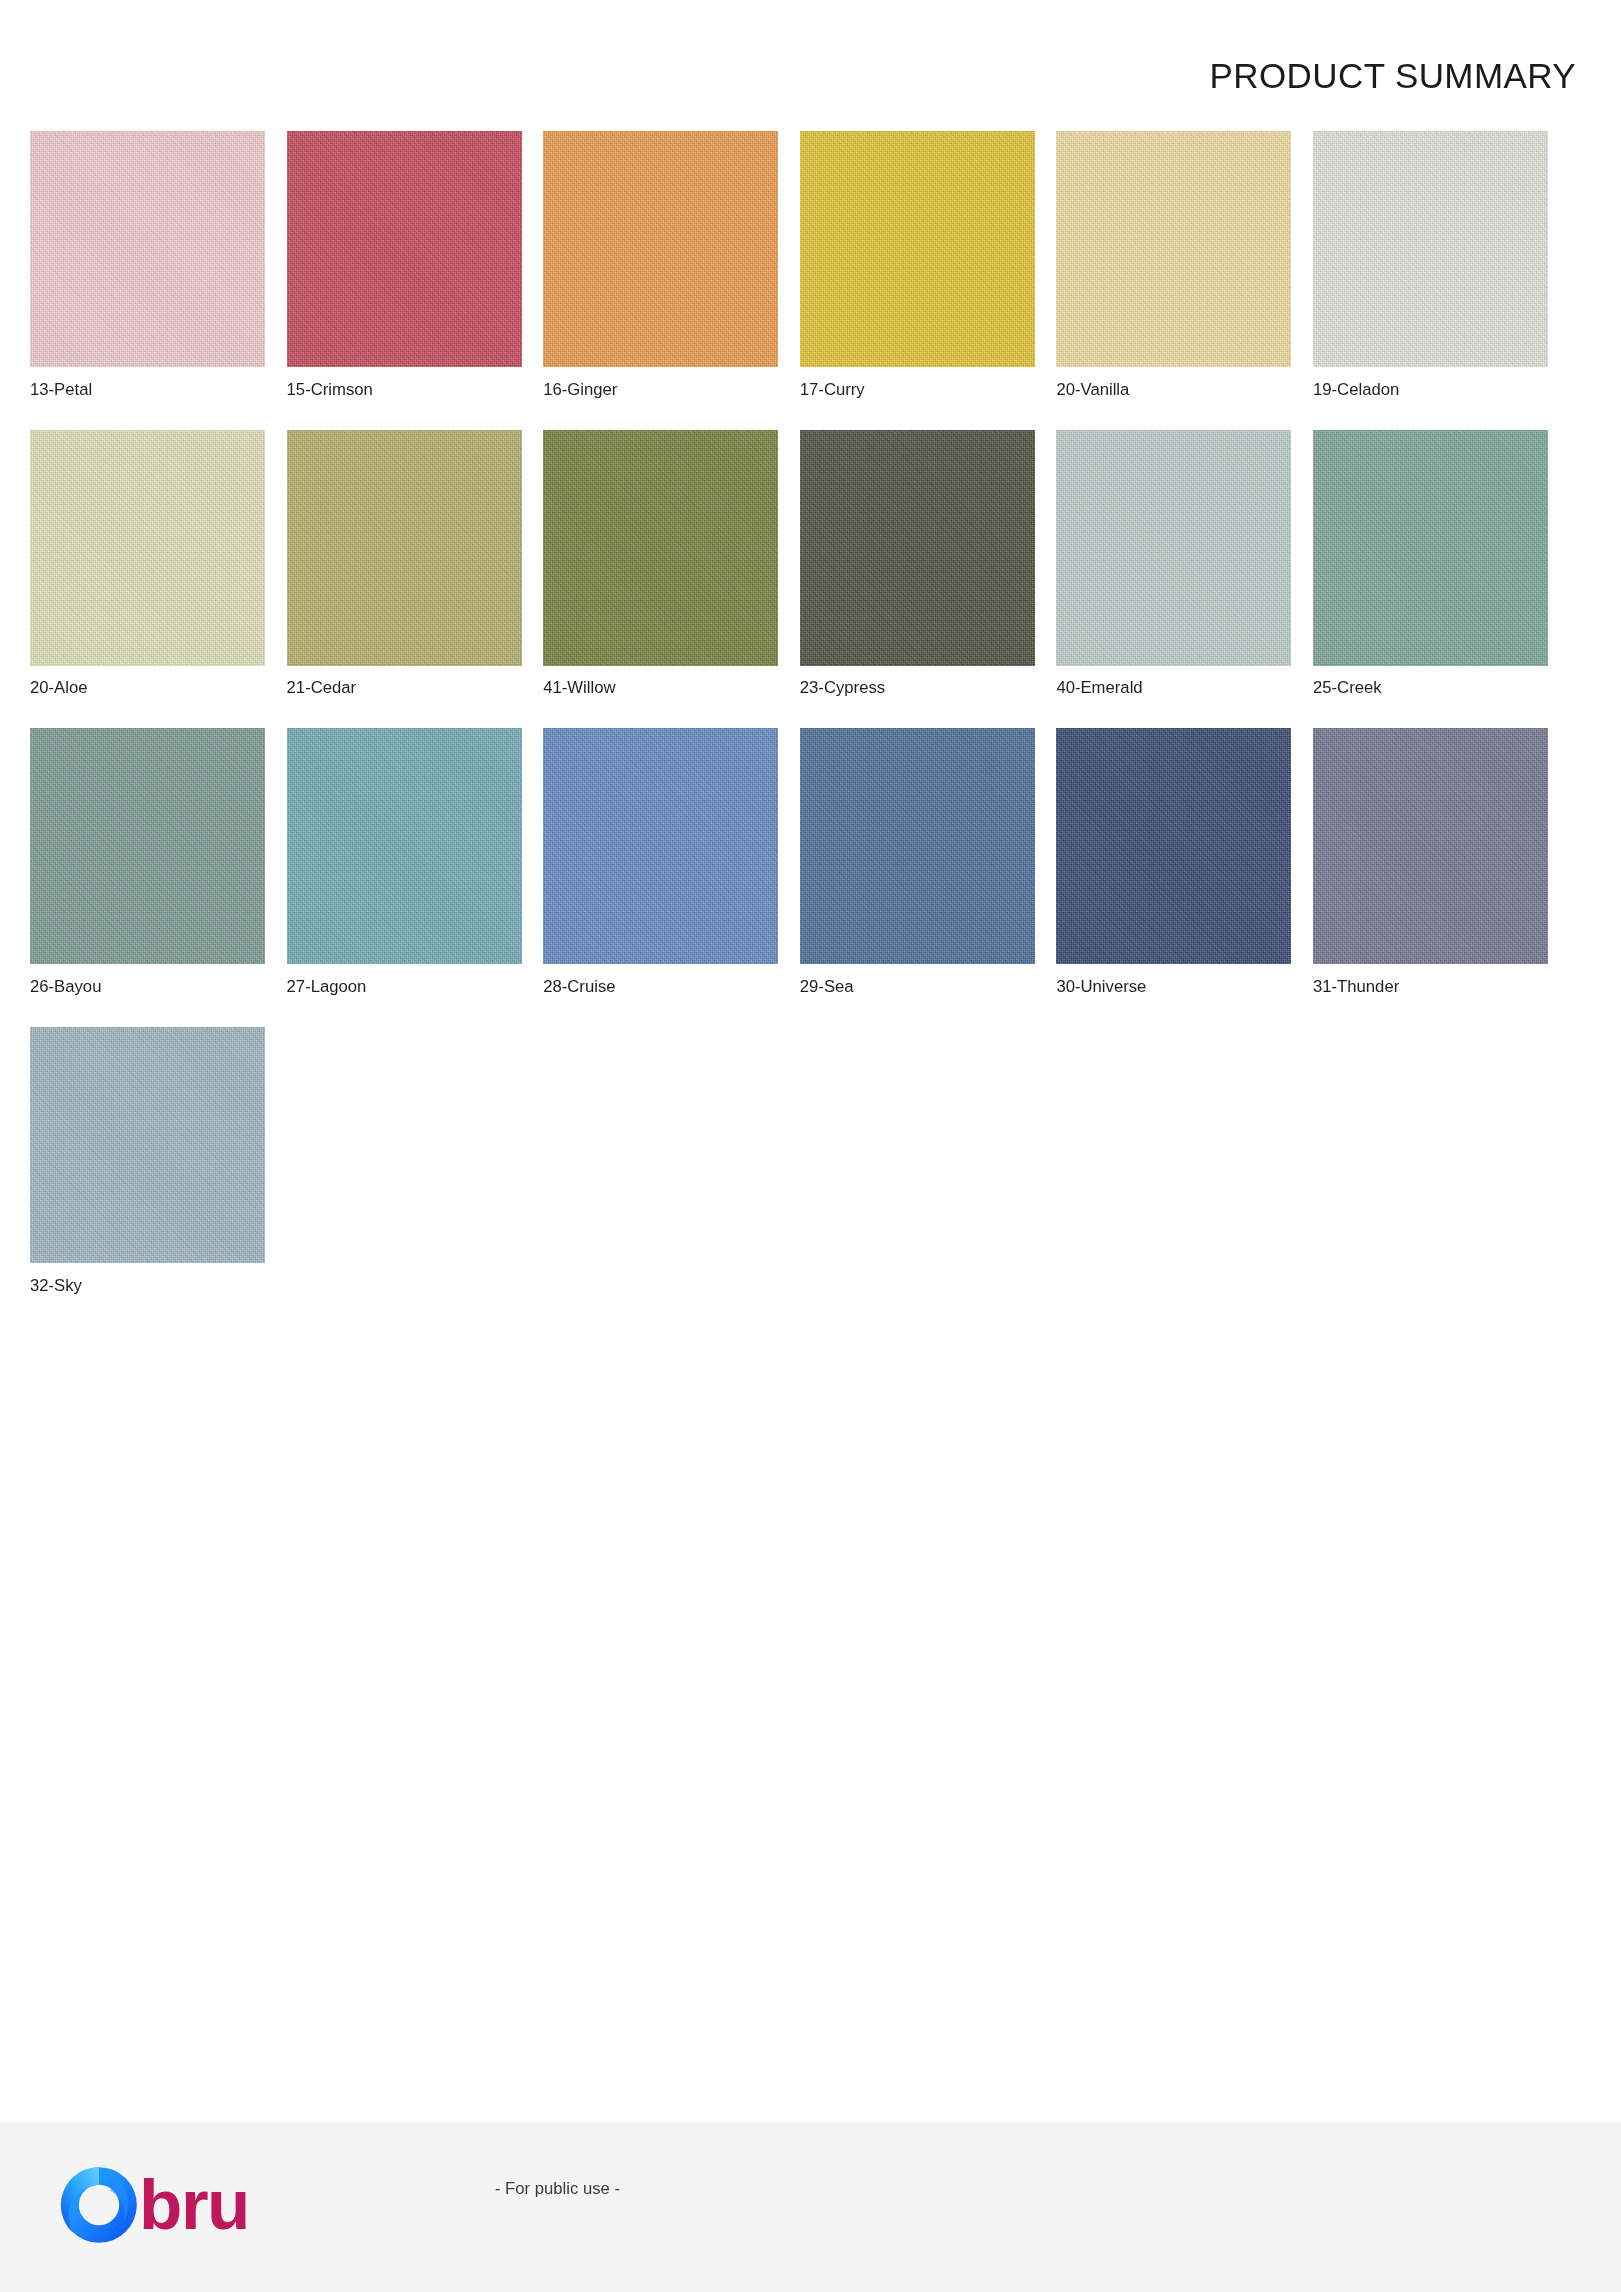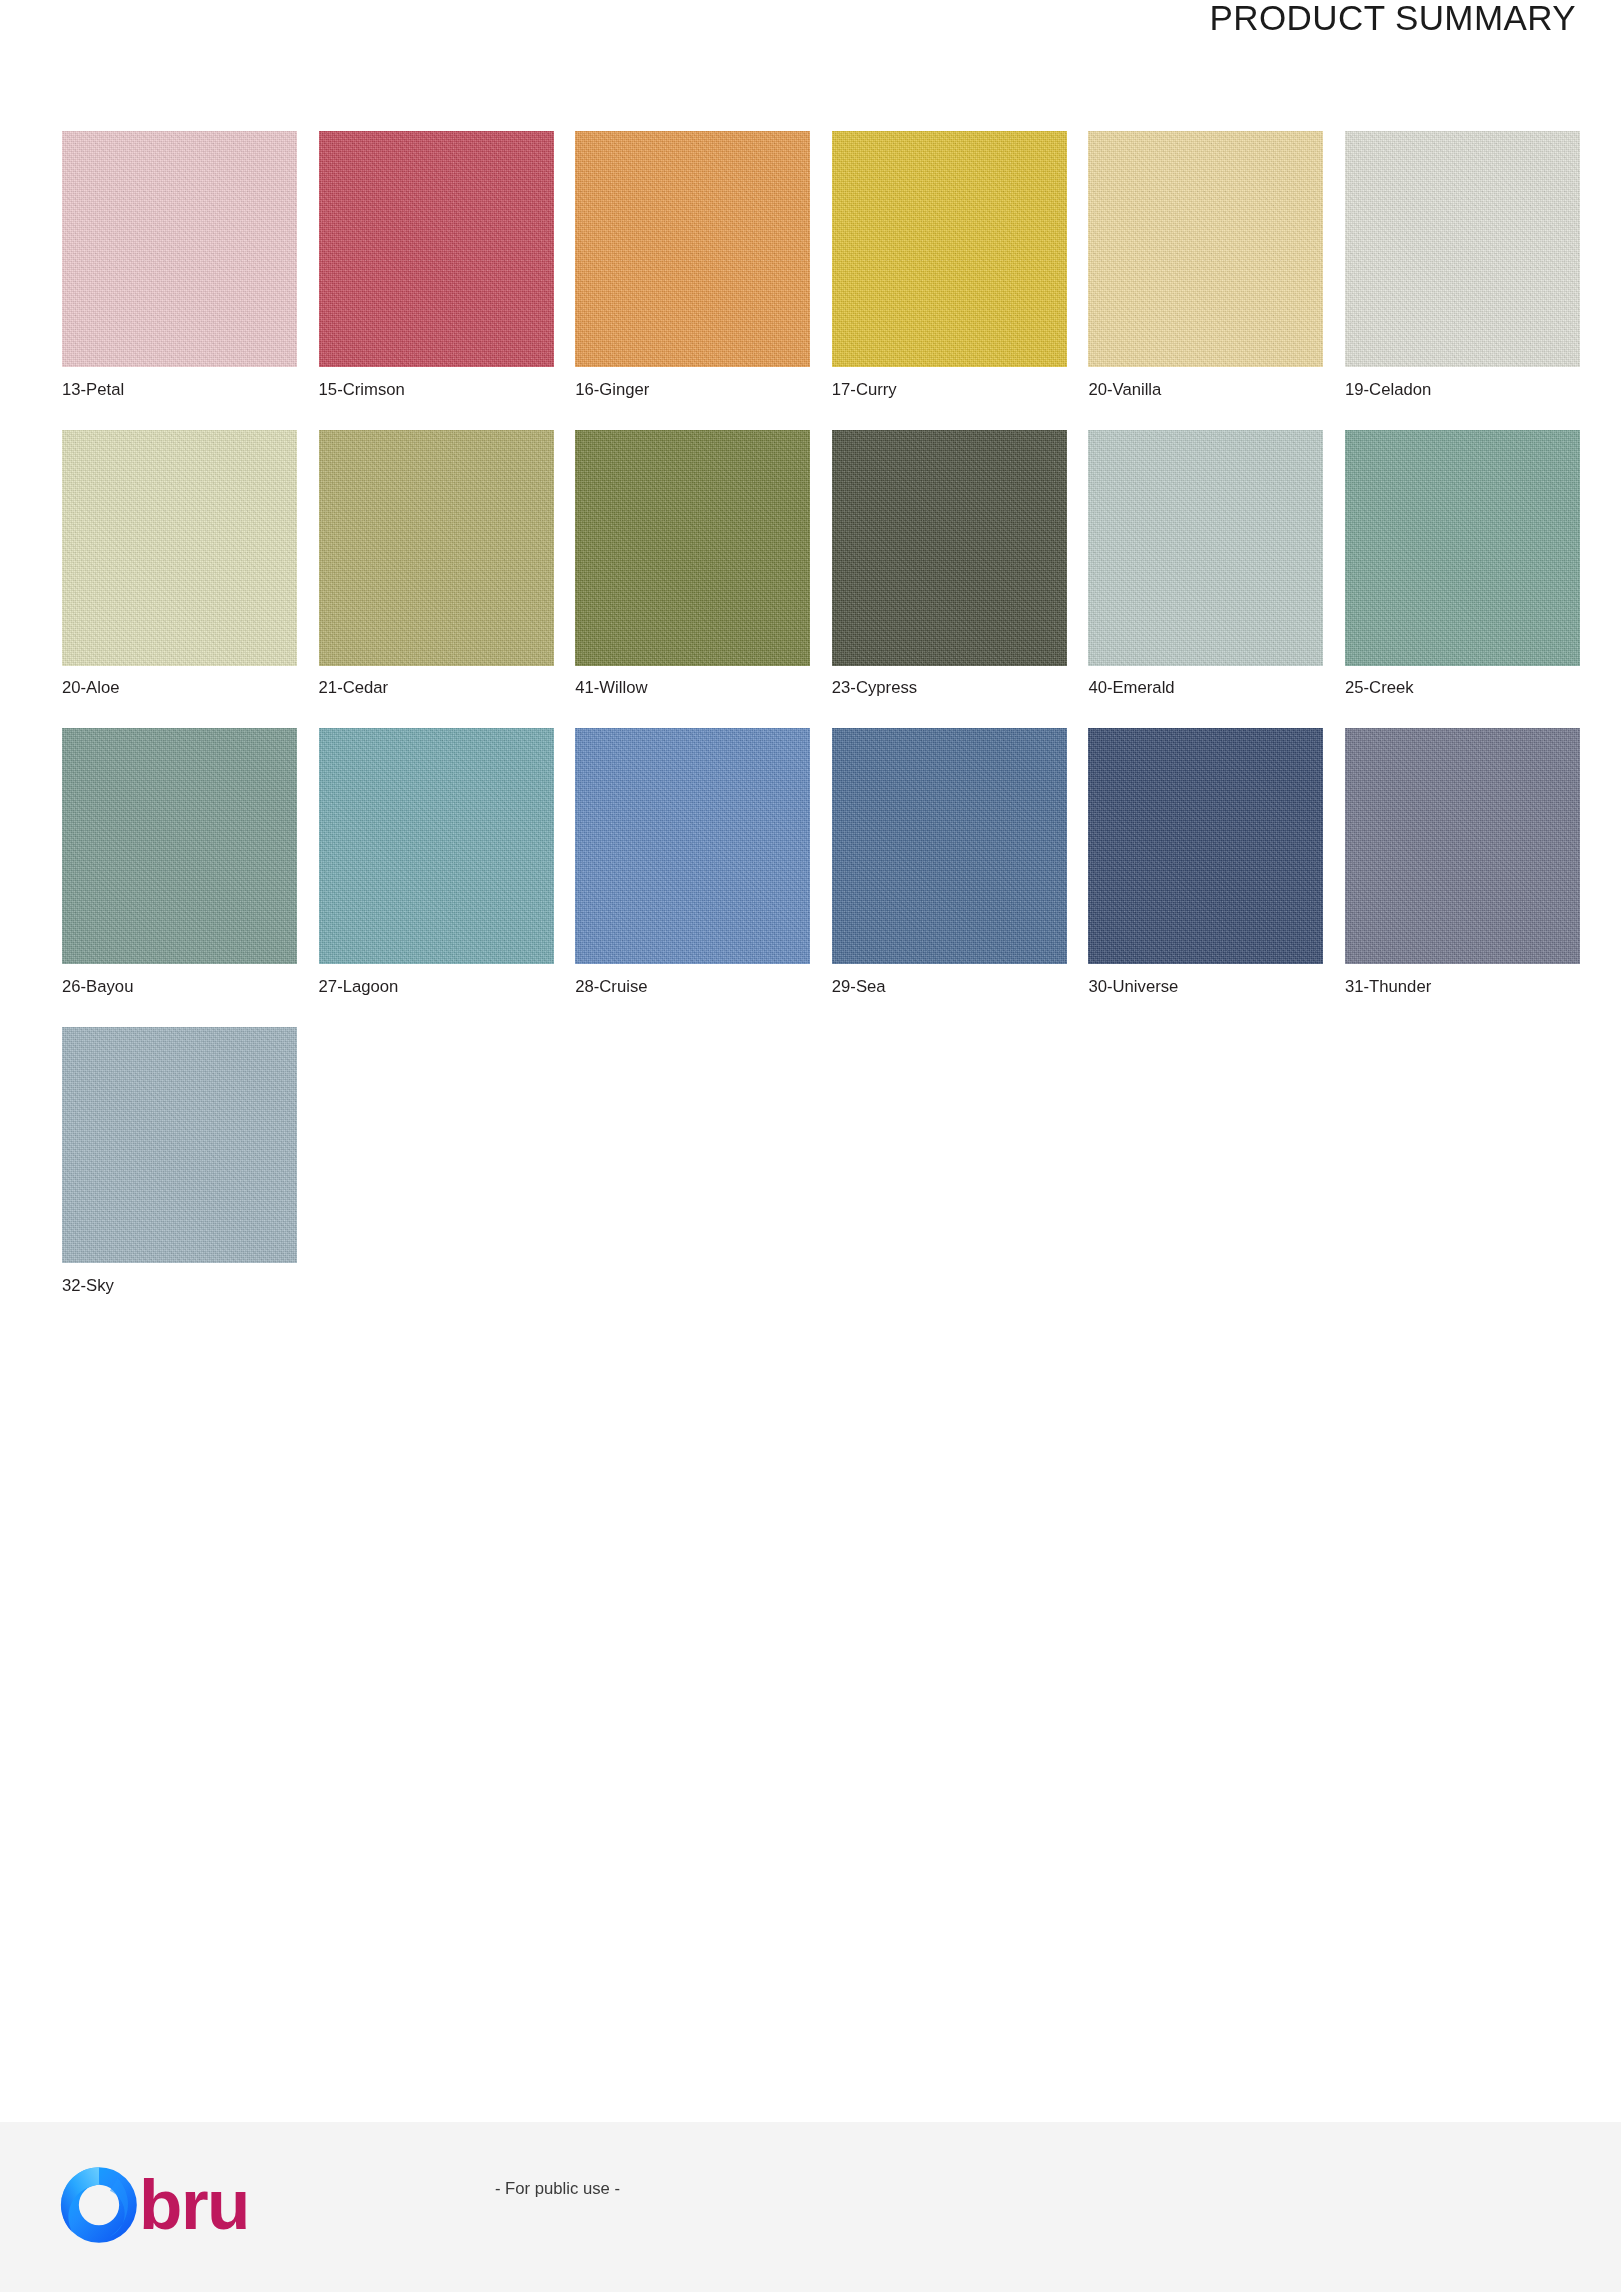--- a/index.html
+++ b/index.html
@@ -19,37 +19,38 @@
   
   .page-header {
     position: absolute;
     top: 0;
     left: 0;
     width: 1621px;
     height: 116px;
     box-sizing: border-box;
     padding: 0 45px;
     display: flex;
+    align-items: flex-end;
     justify-content: flex-end;
   }
   .page-title {
     font-size: 35px;
     font-weight: 400;
     letter-spacing: 0.4px;
     color: #1b1b1b;
     line-height: 1;
     padding-bottom: 23.5px;
     white-space: nowrap;
   }
 
   
   .swatch-grid {
     position: absolute;
     top: 131px;
-    left: 62px;
+    left: 30px;
     width: 1535px;
     display: flex;
     flex-wrap: wrap;
     gap: 0 21.6px;
     align-content: flex-start;
   }
   .swatch-cell {
     width: 235px;
     margin-bottom: 30px;
   }

